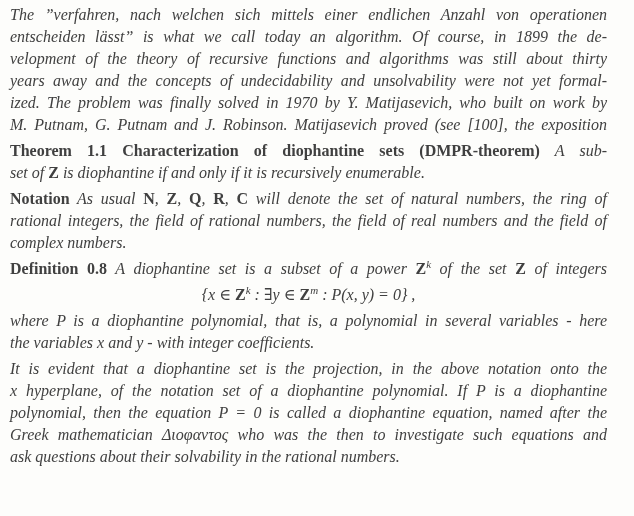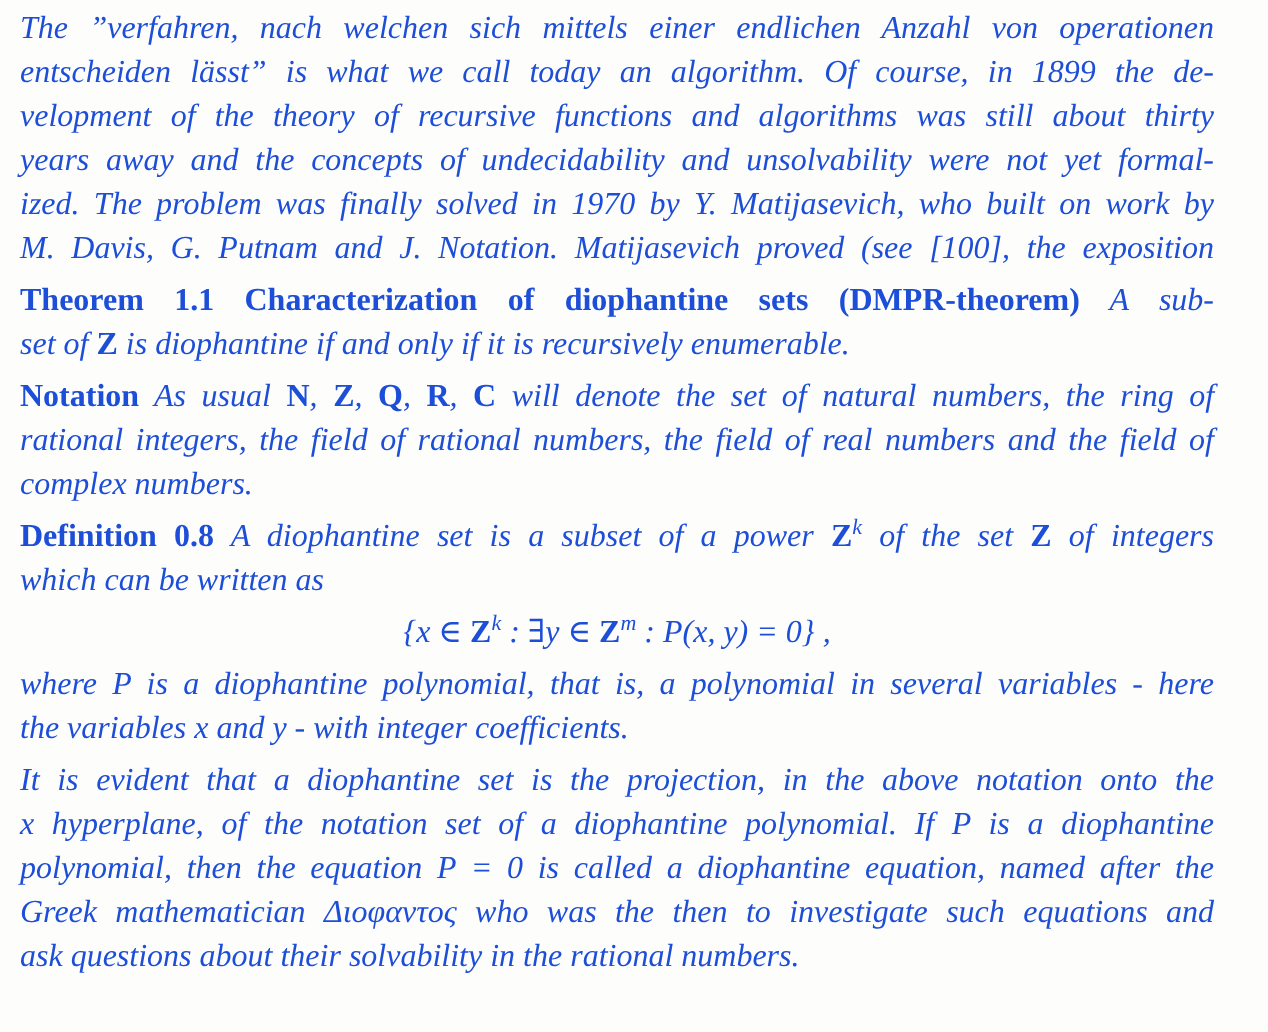--- a/index.html
+++ b/index.html
@@ -1,21 +1,21 @@
 <!DOCTYPE html>
 <html><head>
 <meta charset="utf-8">
 <style>
   html, body { margin: 0; padding: 0; background: #ffffff; }
   .page {
     width: 634px;
     height: 516px;
     box-sizing: border-box;
     background: #fdfdfb;
-    color: #1d4ed8;
+    color: #404040;
     font-family: "Liberation Serif", "DejaVu Serif", serif;
     font-style: italic;
     font-size: 16px;
     line-height: 22px;
     padding: 4px 27px 0 10px;
     overflow: hidden;
   }
   .para { margin: 0 0 4px 0; }
   .ln { text-align: justify; text-align-last: justify; }
   .ln.last { text-align: left; text-align-last: left; }
@@ -37,21 +37,21 @@
 <body>
 
 <div class="page">
 
   <div class="para">
     <div class="ln">The ”verfahren, nach welchen sich mittels einer endlichen Anzahl von operationen</div>
     <div class="ln">entscheiden lässt” is what we call today an algorithm.  Of course, in 1899 the de-</div>
     <div class="ln">velopment of the theory of recursive functions and algorithms was still about thirty</div>
     <div class="ln">years away and the concepts of undecidability and unsolvability were not yet formal-</div>
     <div class="ln">ized. The problem was finally solved in 1970 by Y. Matijasevich, who built on work by</div>
-    <div class="ln">M. Davis, G. Putnam and J. Notation. Matijasevich proved (see [100], the exposition</div>
+    <div class="ln">M. Putnam, G. Putnam and J. Robinson. Matijasevich proved (see [100], the exposition</div>
   </div>
 
   <div class="para">
     <div class="ln">
       <span class="hd">Theorem 1.1 Characterization of diophantine sets (DMPR-theorem)</span><span> A sub-</span>
     </div>
     <div class="ln last">
       <span>set of </span><span class="b">Z</span><span> is diophantine if and only if it is recursively enumerable.</span>
     </div>
   </div>
@@ -61,21 +61,20 @@
       <span class="hd">Notation</span><span> As usual </span><span class="b">N</span><span>, </span><span class="b">Z</span><span>, </span><span class="b">Q</span><span>, </span><span class="b">R</span><span>, </span><span class="b">C</span><span> will denote the set of natural numbers, the ring of</span>
     </div>
     <div class="ln">rational integers, the field of rational numbers, the field of real numbers and the field of</div>
     <div class="ln last">complex numbers.</div>
   </div>
 
   <div class="para">
     <div class="ln">
       <span class="hd">Definition 0.8</span><span> A diophantine set is a subset of a power </span><span class="b">Z</span><span class="sup">k</span><span> of the set </span><span class="b">Z</span><span> of integers</span>
     </div>
-    <div class="ln last">which can be written as</div>
   </div>
 
   <div class="formula">
     <span>{x ∈ </span><span class="b">Z</span><span class="sup">k</span><span> : ∃y ∈ </span><span class="b">Z</span><span class="sup">m</span><span> :  P(x, y) = 0} ,</span>
   </div>
 
   <div class="para">
     <div class="ln">where P is a diophantine polynomial, that is, a polynomial in several variables - here</div>
     <div class="ln last">the variables x and y - with integer coefficients.</div>
   </div>

